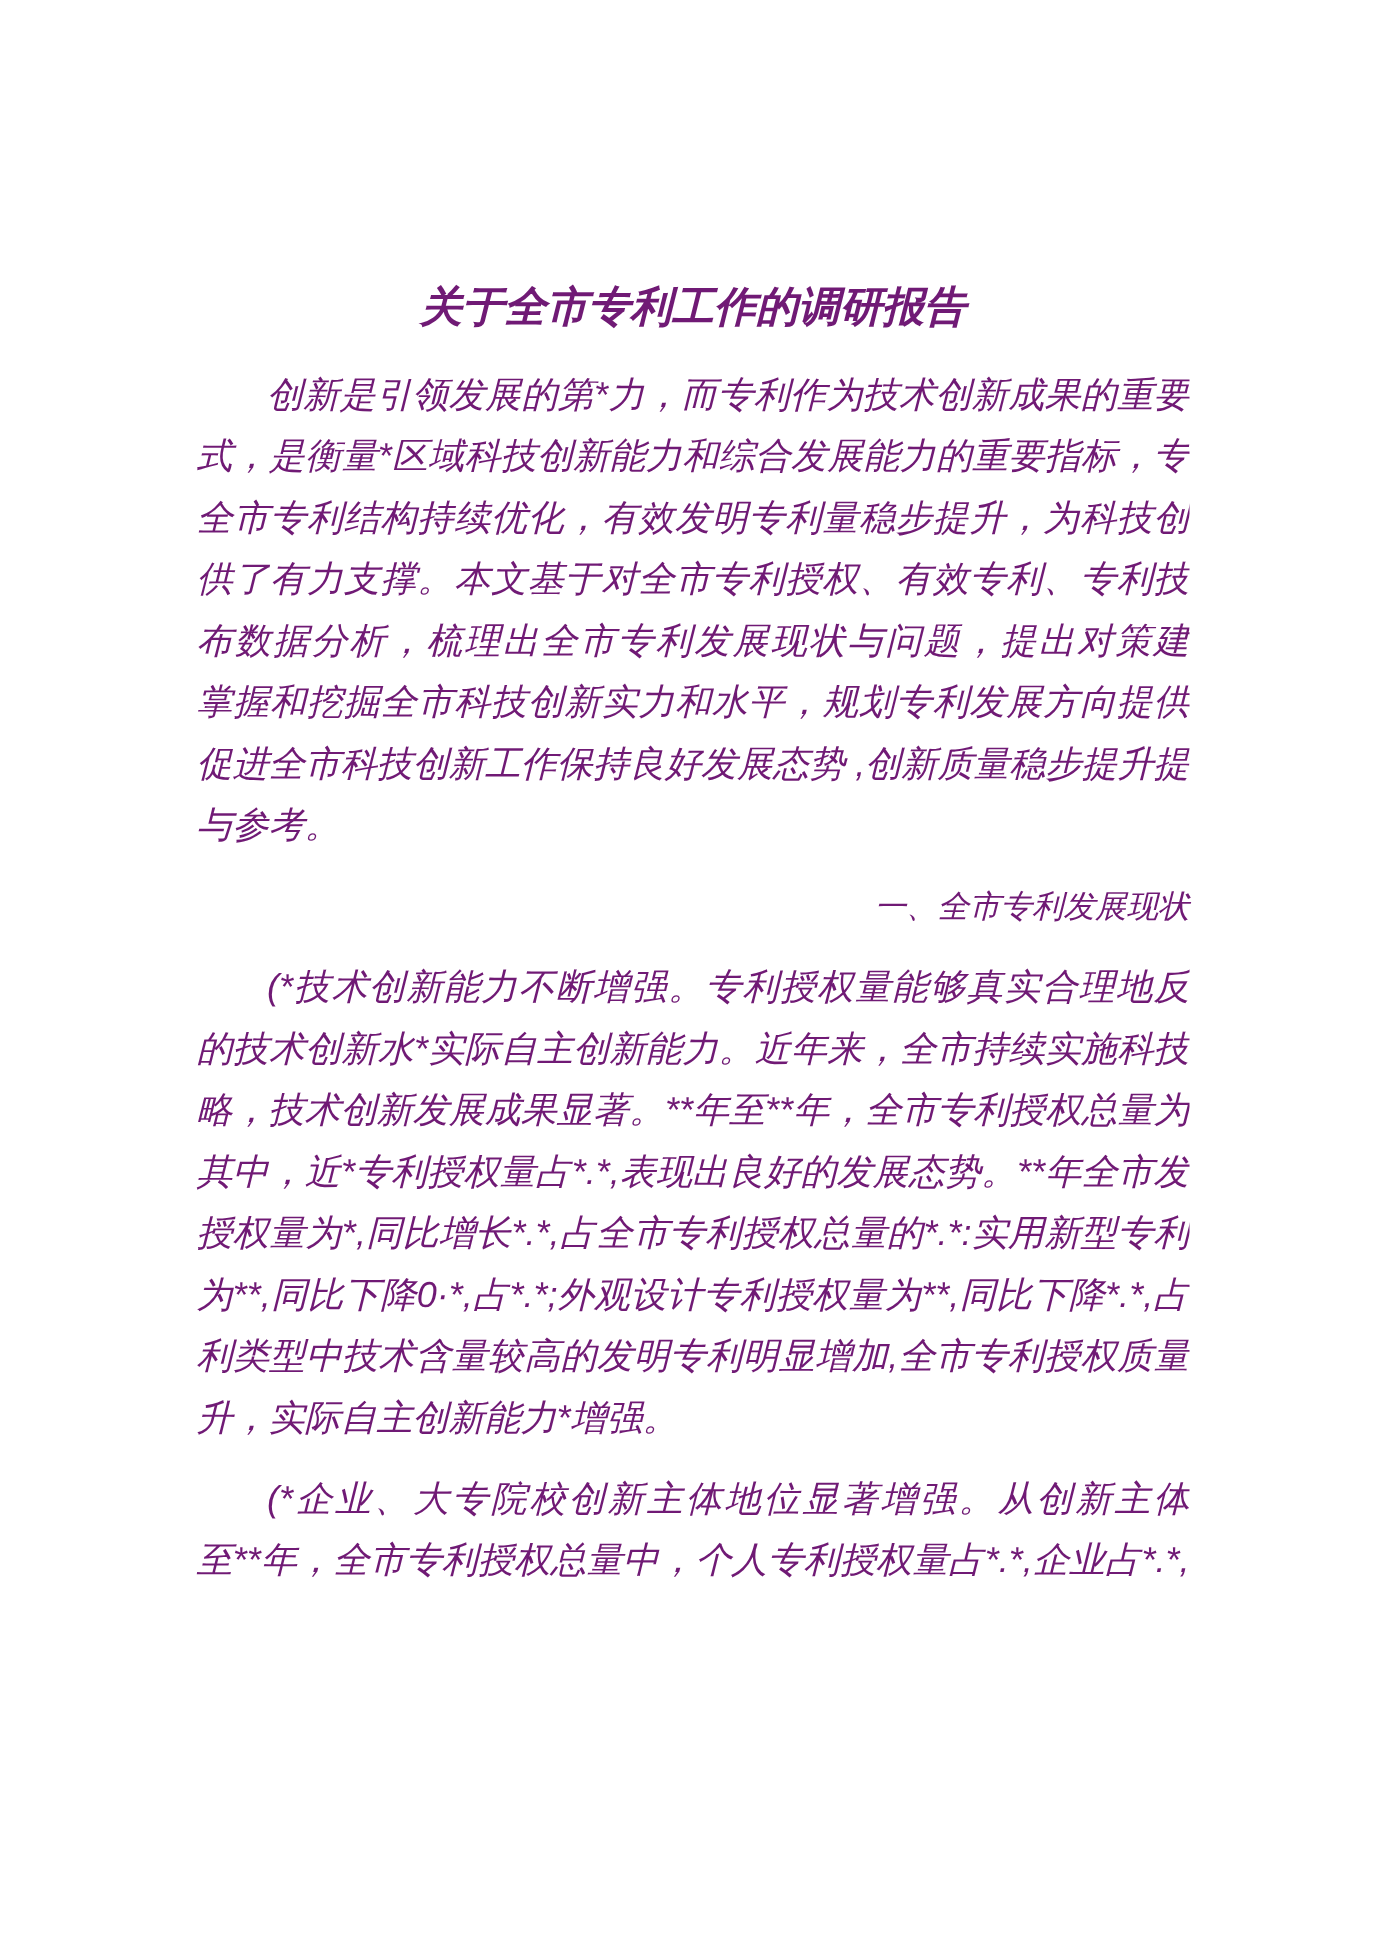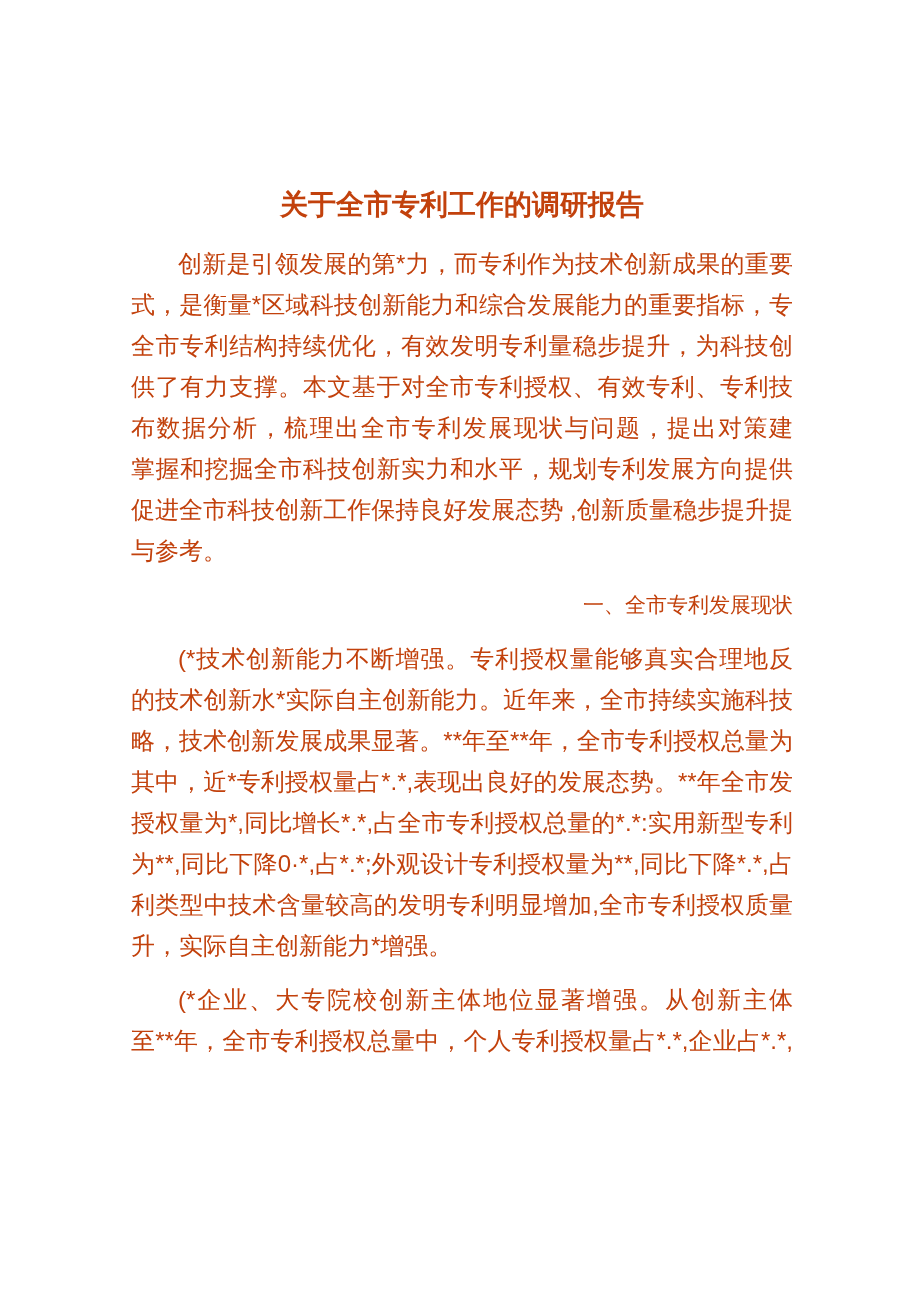--- a/index.html
+++ b/index.html
@@ -5,23 +5,24 @@
   html, body {
     margin: 0;
     padding: 0;
     background: #ffffff;
   }
   .page {
     position: relative;
     width: 920px;
     height: 1301px;
     background: #ffffff;
-    color: #c2410c;
+    color: #701a75;
     font-family: "Liberation Sans", sans-serif;
     overflow: hidden;
+    font-style: italic;
   }
   .content {
     margin-left: 131px;
     width: 662px;
   }
   .doc-title {
     margin: 0;
     padding-top: 184px;
     font-size: 28px;
     font-weight: 700;

